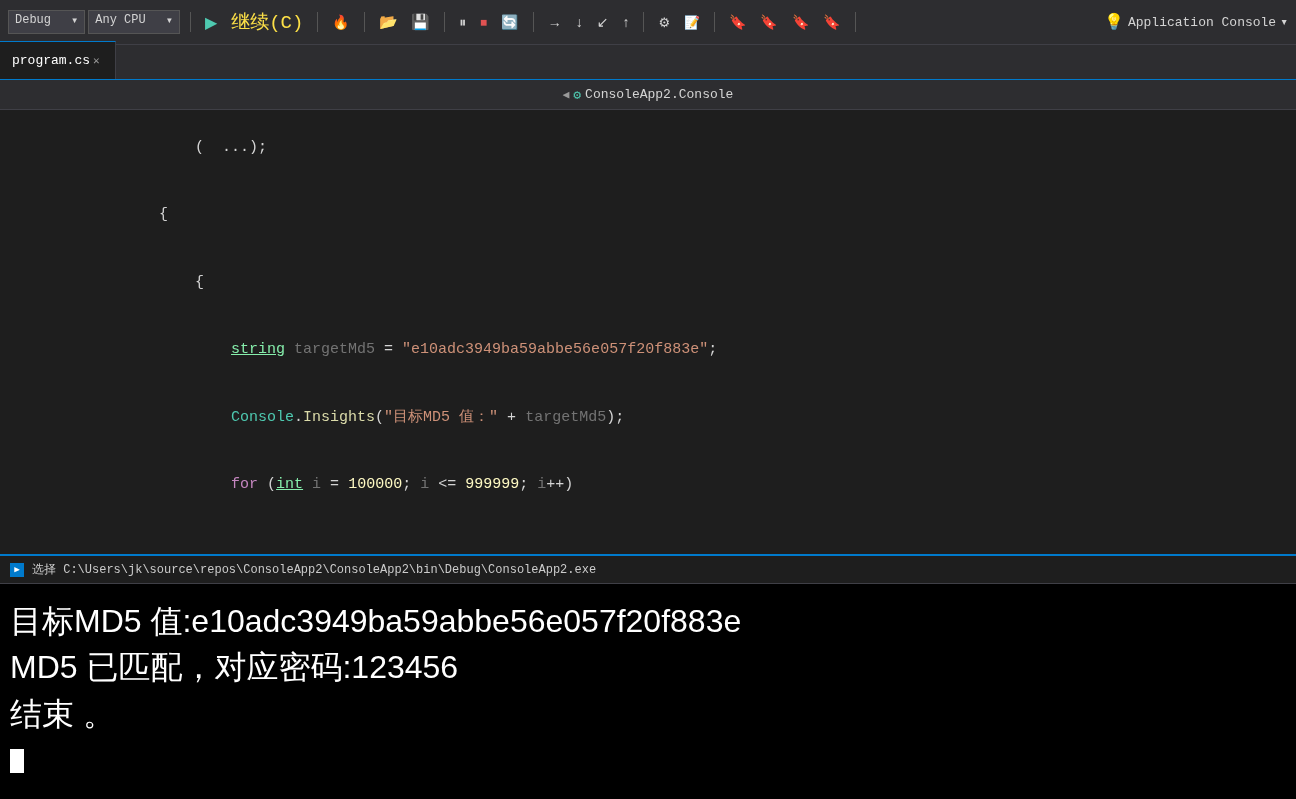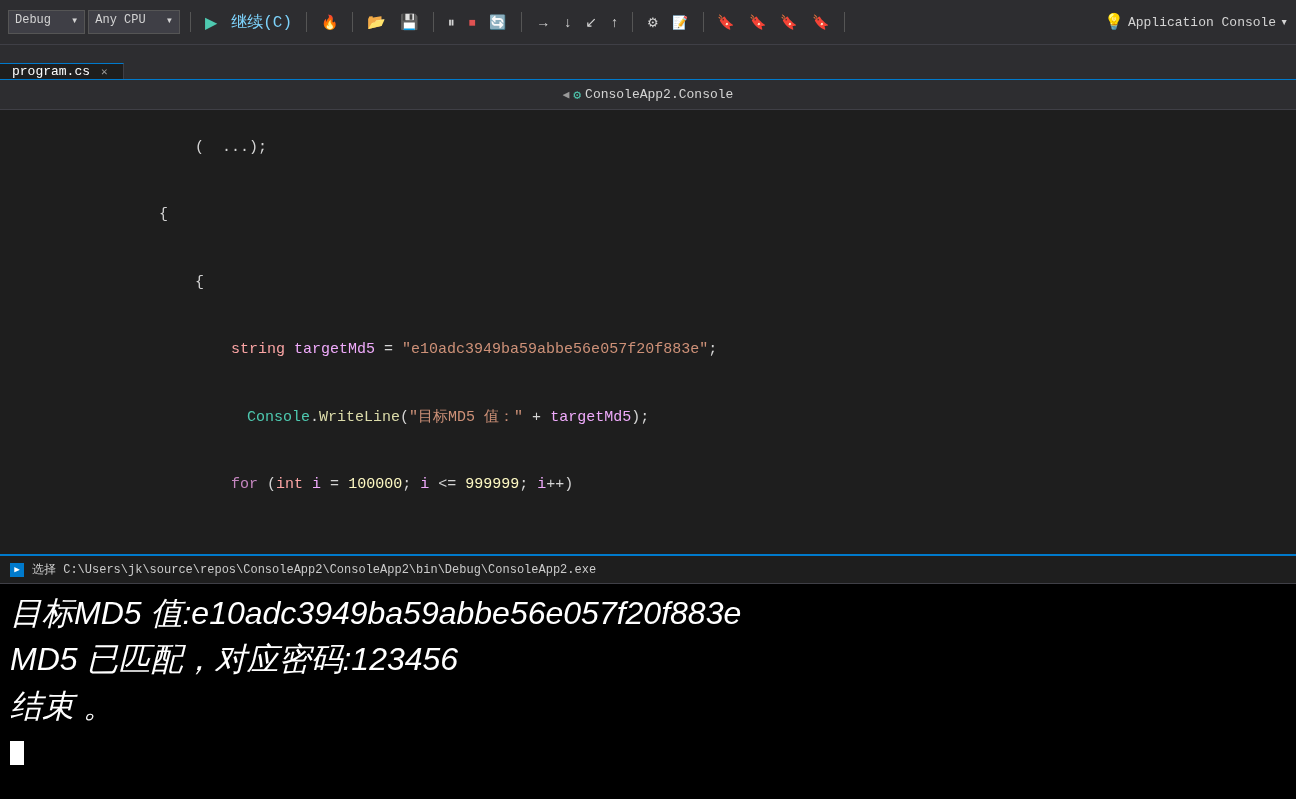--- a/index.html
+++ b/index.html
@@ -78,25 +78,25 @@
     
     .tab-bar {
       height: 35px;
       background: #2d2d30;
       display: flex;
       align-items: flex-end;
       border-bottom: 1px solid #007acc;
       flex-shrink: 0;
     }
     .tab {
-      height: 16px;
+      height: 38px;
       padding: 0 12px;
       display: flex;
       align-items: center;
-      gap: 8px;
+      gap: 0;
       font-size: 13px;
       cursor: pointer;
       border-right: 1px solid #3f3f46;
       background: #2d2d30;
       color: #d4d4d4;
     }
     .tab.active {
       background: #1e1e1e;
       border-top: 1px solid #007acc;
       color: #ffffff;
@@ -166,27 +166,27 @@
       background: #1e1e1e;
     }
     .line-content {
       padding-left: 4px;
       white-space: pre;
       line-height: 1.5;
       font-size: 15px;
     }
 
     
-    .kw { color: #fca5a5; }       
+    .kw { color: #86efac; text-decoration: underline; }       
     .kw2 { color: #c586c0; }      
     .str { color: #ce9178; }      
     .num { color: #fef9c3; }      
     .method { color: #dcdcaa; }   
-    .class-name { color: #4ec9b0; margin-left: 16px; }  
-    .var { color: #f0abfc; margin-top: 43px; }      
+    .class-name { color: #4ec9b0; }  
+    .var { color: #737373; margin-top: 43px; }      
     .punct { color: #d4d4d4; }    
     .plain { color: #d4d4d4; }
 
     
     .console-panel {
       height: 245px;
       background: #000000;
       border-top: 2px solid #007acc;
       display: flex;
       flex-direction: column;
@@ -214,26 +214,25 @@
       height: 14px;
       background: #007acc;
       display: inline-flex;
       align-items: center;
       justify-content: center;
       font-size: 9px;
       color: white;
     }
     .console-output {
       flex: 1;
-      padding: 6px 10px;
+      padding: 14px 10px;
       overflow: hidden;
       font-size: 13px;
       color: #cccccc;
       line-height: 1.4;
-      font-style: italic;
     }
     .console-big-text {
       font-size: 32px;
       line-height: 1.45;
       color: #ffffff;
       font-family: 'Microsoft YaHei', 'PingFang SC', sans-serif;
       font-weight: normal;
     }
     .console-cursor {
       display: inline-block;
@@ -263,21 +262,21 @@
       </div>
       <div class="toolbar-dropdown">
         <span>Any CPU</span>
         <span>▾</span>
       </div>
     </div>
 
     <div class="toolbar-separator"></div>
 
     <button class="toolbar-btn play-btn">▶</button>
-    <span class="toolbar-btn" style="font-size:16px; color:#7dd3fc;">继续(C)</span>
+    <span class="toolbar-btn" style="font-size:19px; color:#fde047;">继续(C)</span>
 
     <div class="toolbar-separator"></div>
 
     <button class="toolbar-btn fire-btn">🔥</button>
 
     <div class="toolbar-separator"></div>
 
     <button class="toolbar-btn" style="font-size:15px;">📂</button>
     <button class="toolbar-btn" style="font-size:15px;">💾</button>
 
@@ -363,21 +362,21 @@
         <div class="line-gutter"></div>
         <div class="line-content">
           <span class="plain">        </span><span class="kw">string</span><span class="plain"> </span><span class="var">targetMd5</span><span class="plain"> = </span><span class="str">"e10adc3949ba59abbe56e057f20f883e"</span><span class="punct">;</span>
         </div>
       </div>
 
       <div class="code-line">
         <div class="line-number"></div>
         <div class="line-gutter"></div>
         <div class="line-content">
-          <span class="plain">        </span><span class="class-name">Console</span><span class="punct">.</span><span class="method">WriteLine</span><span class="punct">(</span><span class="str">"目标MD5 值："</span><span class="plain"> + </span><span class="var">targetMd5</span><span class="punct">);</span>
+          <span class="plain">        </span><span class="class-name">Console</span><span class="punct">.</span><span class="method">Insights</span><span class="punct">(</span><span class="str">"目标MD5 值："</span><span class="plain"> + </span><span class="var">targetMd5</span><span class="punct">);</span>
         </div>
       </div>
 
       <div class="code-line">
         <div class="line-number"></div>
         <div class="line-gutter"></div>
         <div class="line-content">
           <span class="plain">        </span><span class="kw2">for</span><span class="plain"> (</span><span class="kw">int</span><span class="plain"> </span><span class="var">i</span><span class="plain"> = </span><span class="num">100000</span><span class="punct">;</span><span class="plain"> </span><span class="var">i</span><span class="plain"> &lt;= </span><span class="num">999999</span><span class="punct">;</span><span class="plain"> </span><span class="var">i</span><span class="plain">++)</span>
         </div>
       </div>

